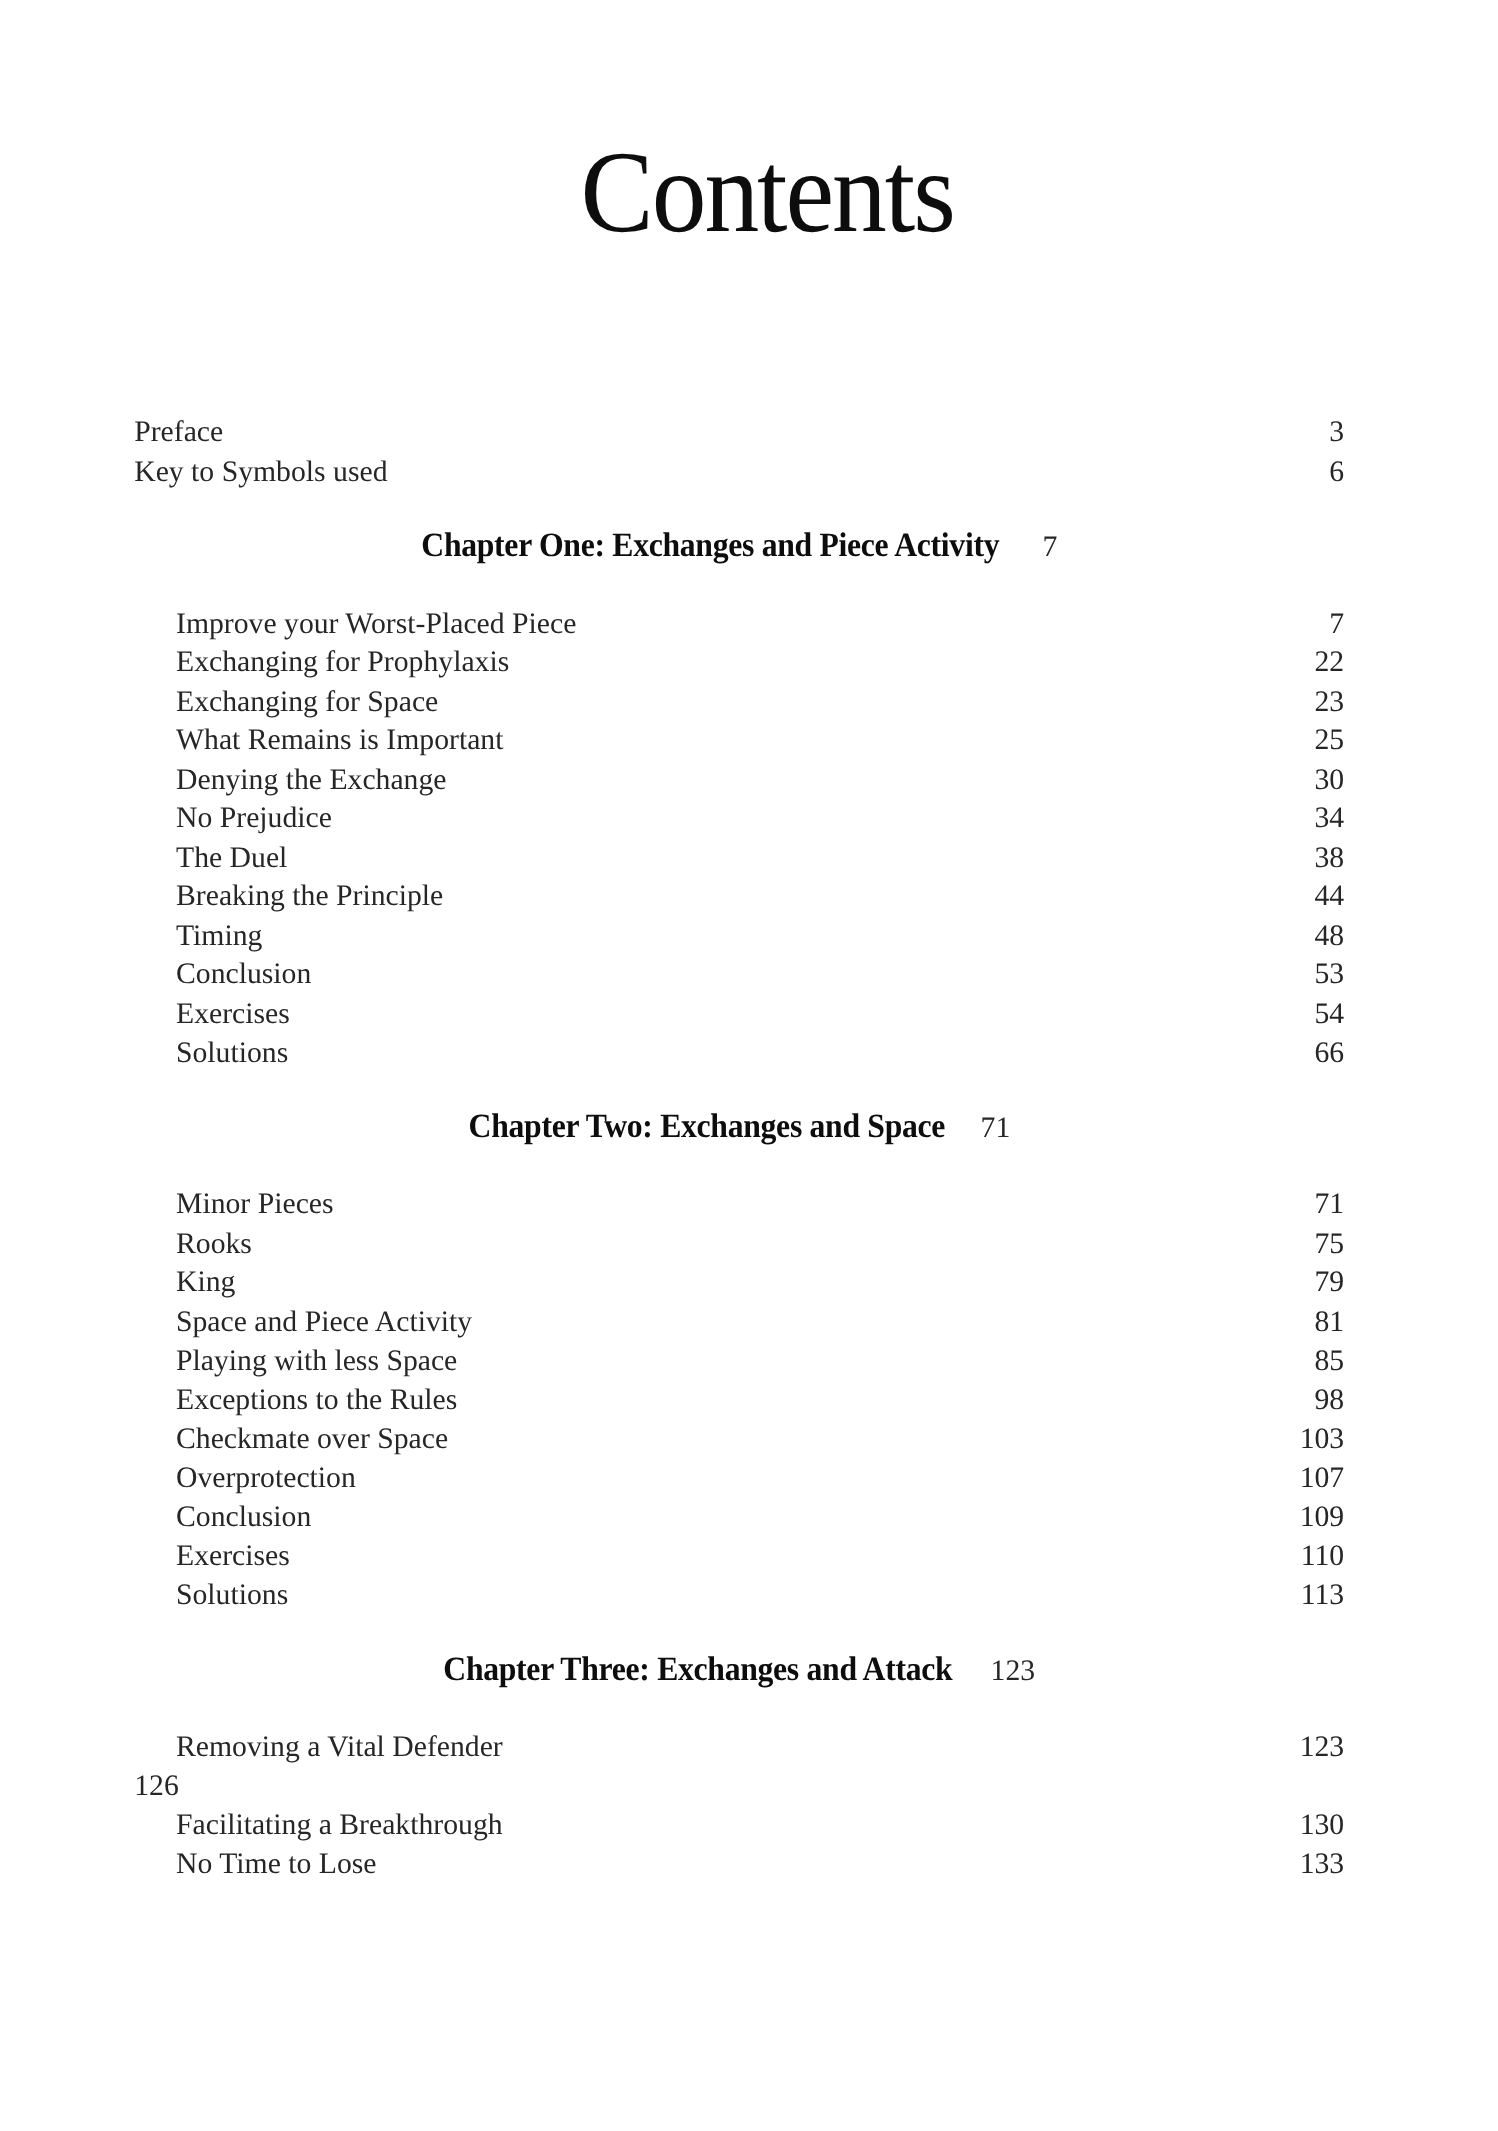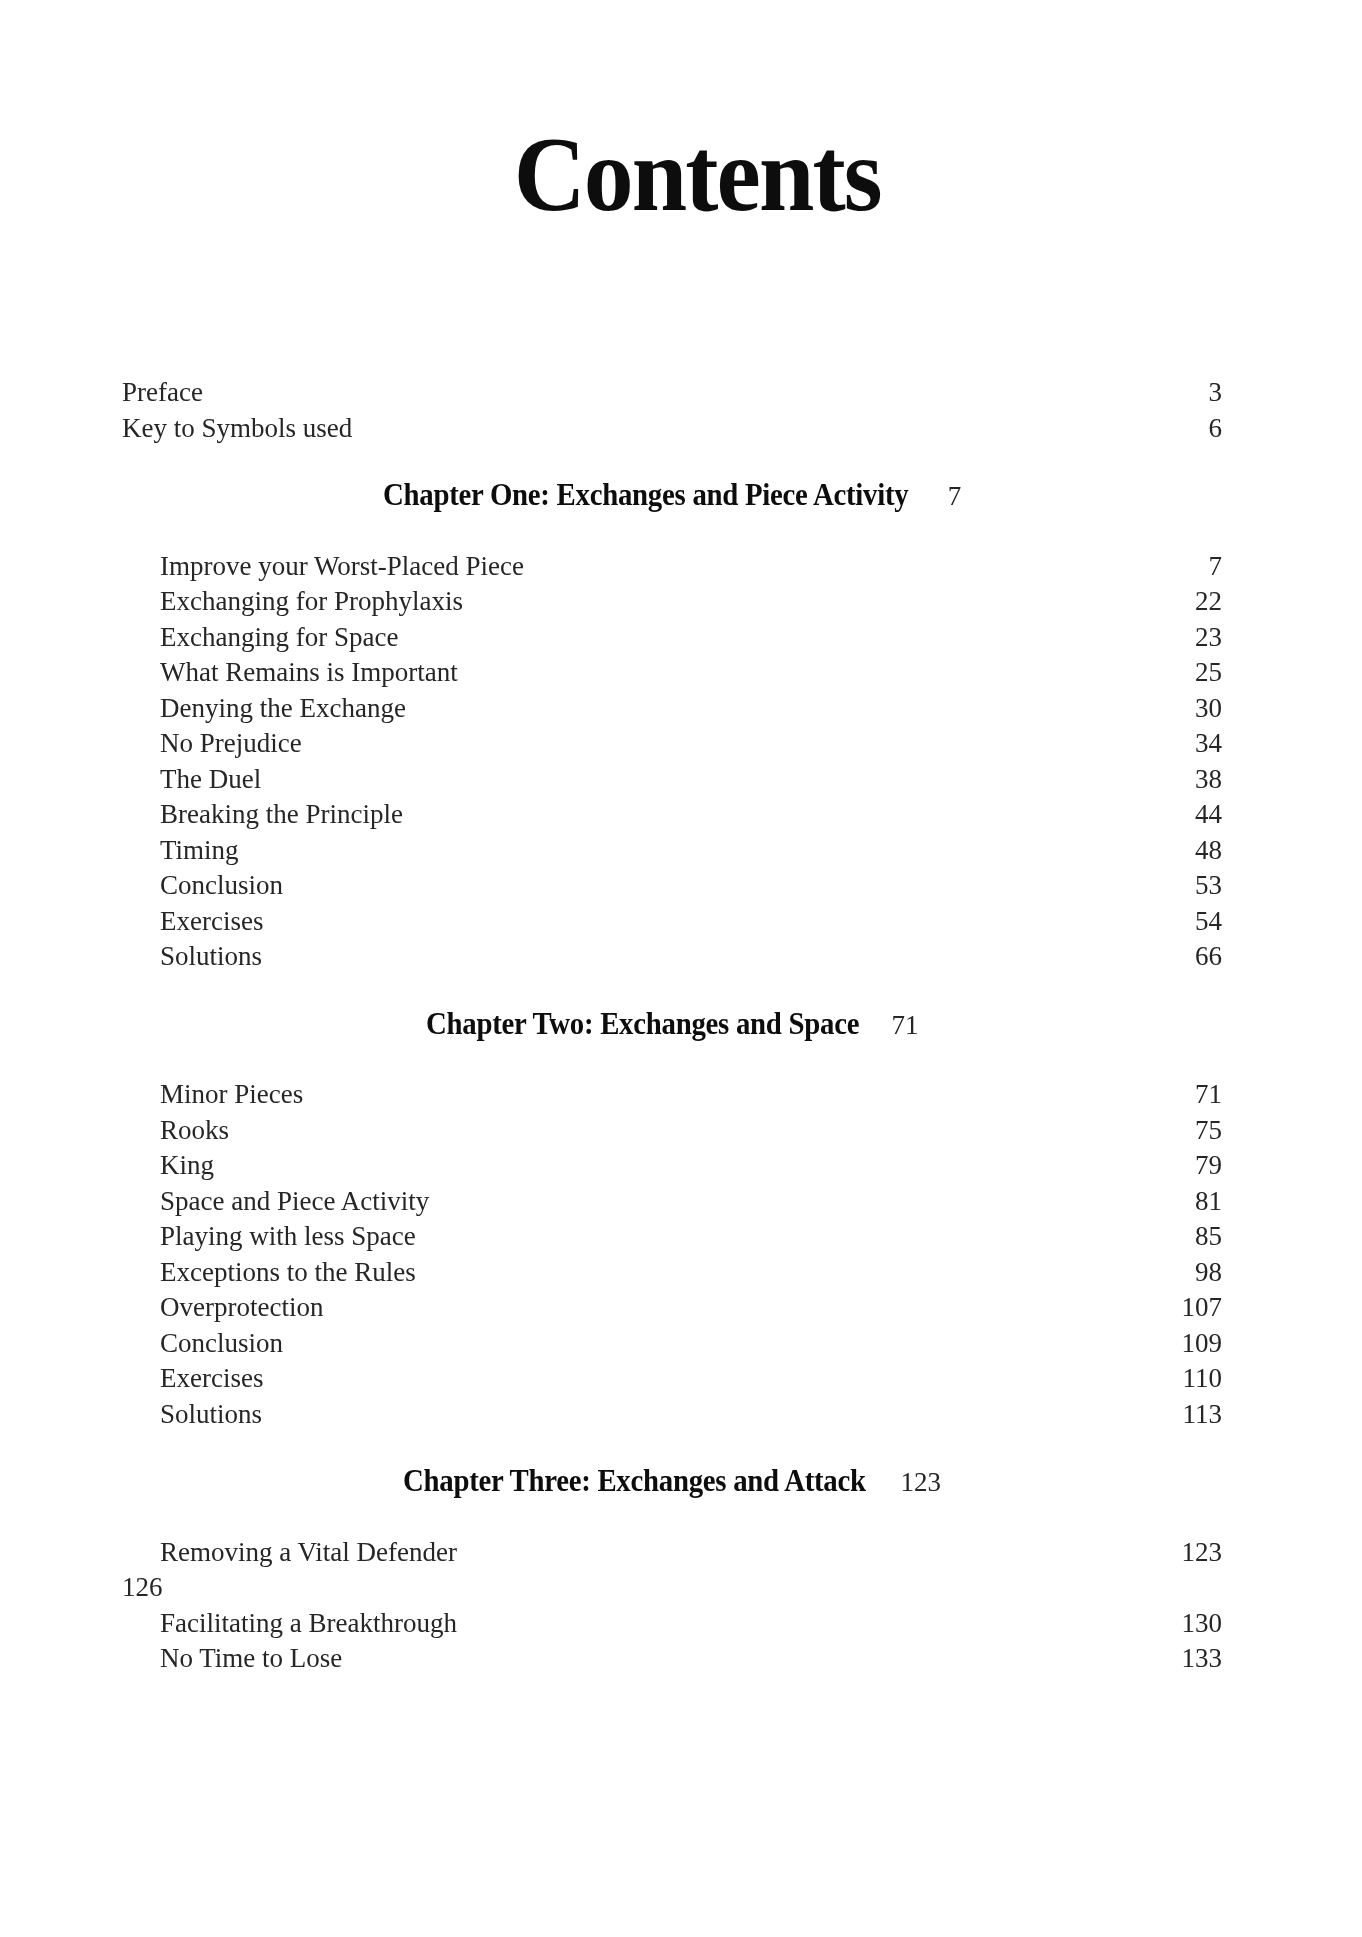--- a/index.html
+++ b/index.html
@@ -18,21 +18,21 @@
     margin: 0 auto;
     background: var(--bg);
     overflow: hidden;
   }
 
   .title {
     margin-top: 112px;
     text-align: center;
     font-size: 106px;
     line-height: 1.18;
-    font-weight: bold;
+    font-weight: normal;
     color: var(--heading-ink);
     letter-spacing: -2px;
     padding-left: 32px;
   }
   .title .squeeze {
     display: inline-block;
     transform: scaleX(0.94);
     transform-origin: center;
   }
 
@@ -162,20 +162,24 @@
       </div>
       <div class="toc-row section-row">
         <span class="label">Playing with less Space</span>
         <span class="pagenum">85</span>
       </div>
       <div class="toc-row section-row">
         <span class="label">Exceptions to the Rules</span>
         <span class="pagenum">98</span>
       </div>
       <div class="toc-row section-row">
+        <span class="label">Checkmate over Space</span>
+        <span class="pagenum">103</span>
+      </div>
+      <div class="toc-row section-row">
         <span class="label">Overprotection</span>
         <span class="pagenum">107</span>
       </div>
       <div class="toc-row section-row">
         <span class="label">Conclusion</span>
         <span class="pagenum">109</span>
       </div>
       <div class="toc-row section-row">
         <span class="label">Exercises</span>
         <span class="pagenum">110</span>

